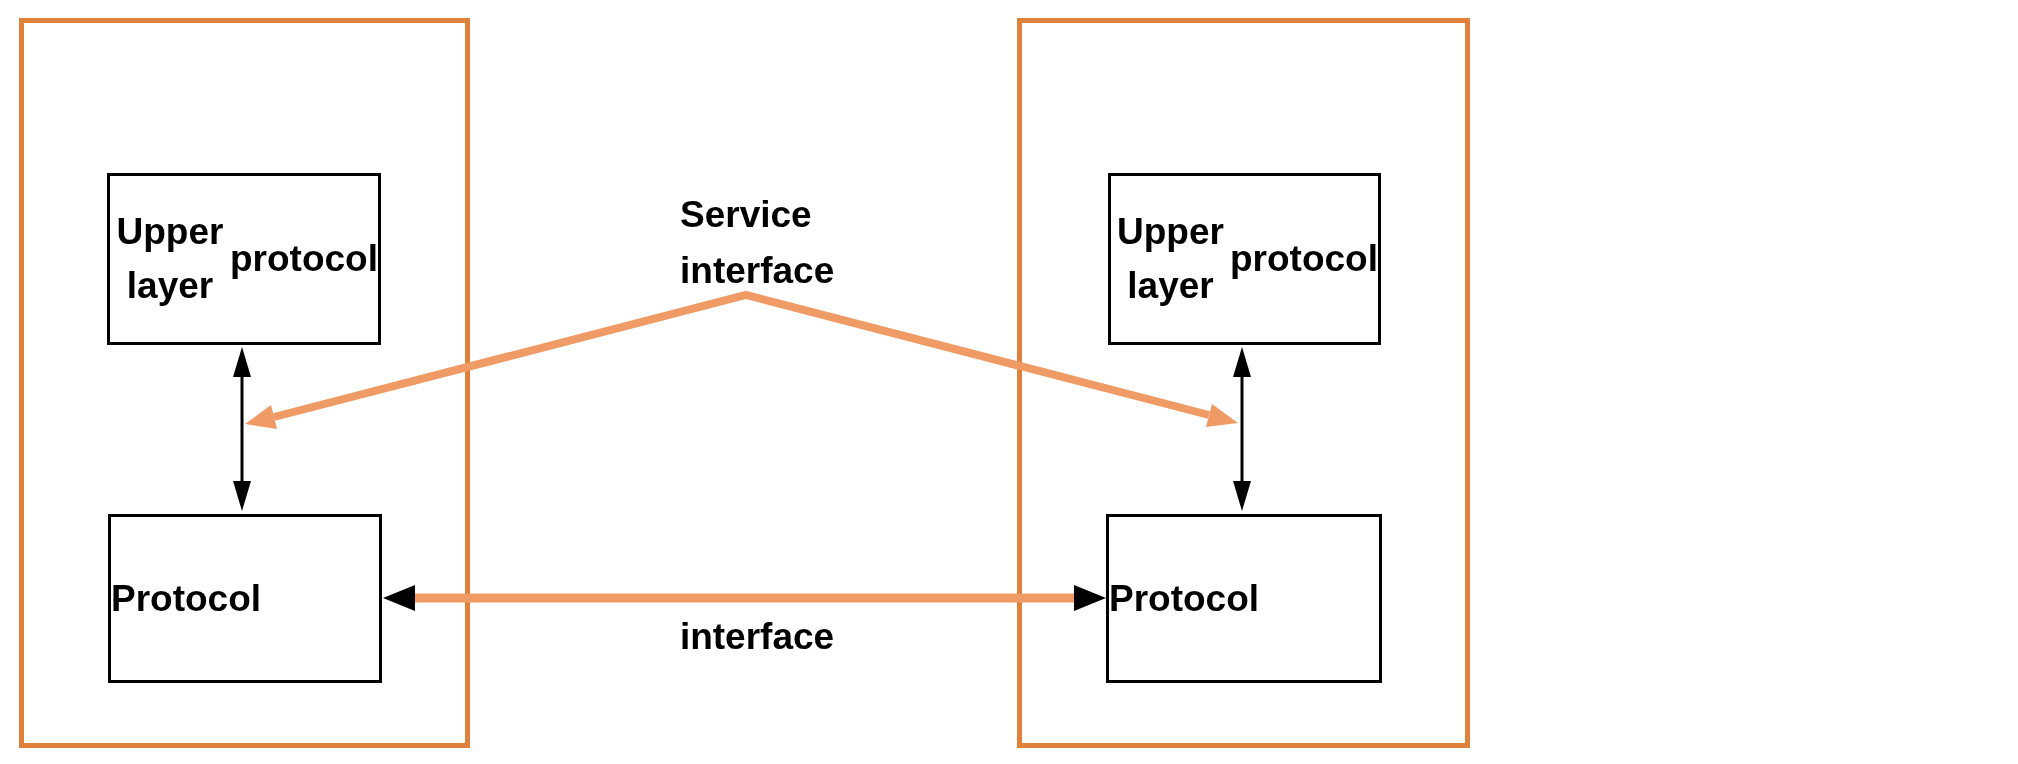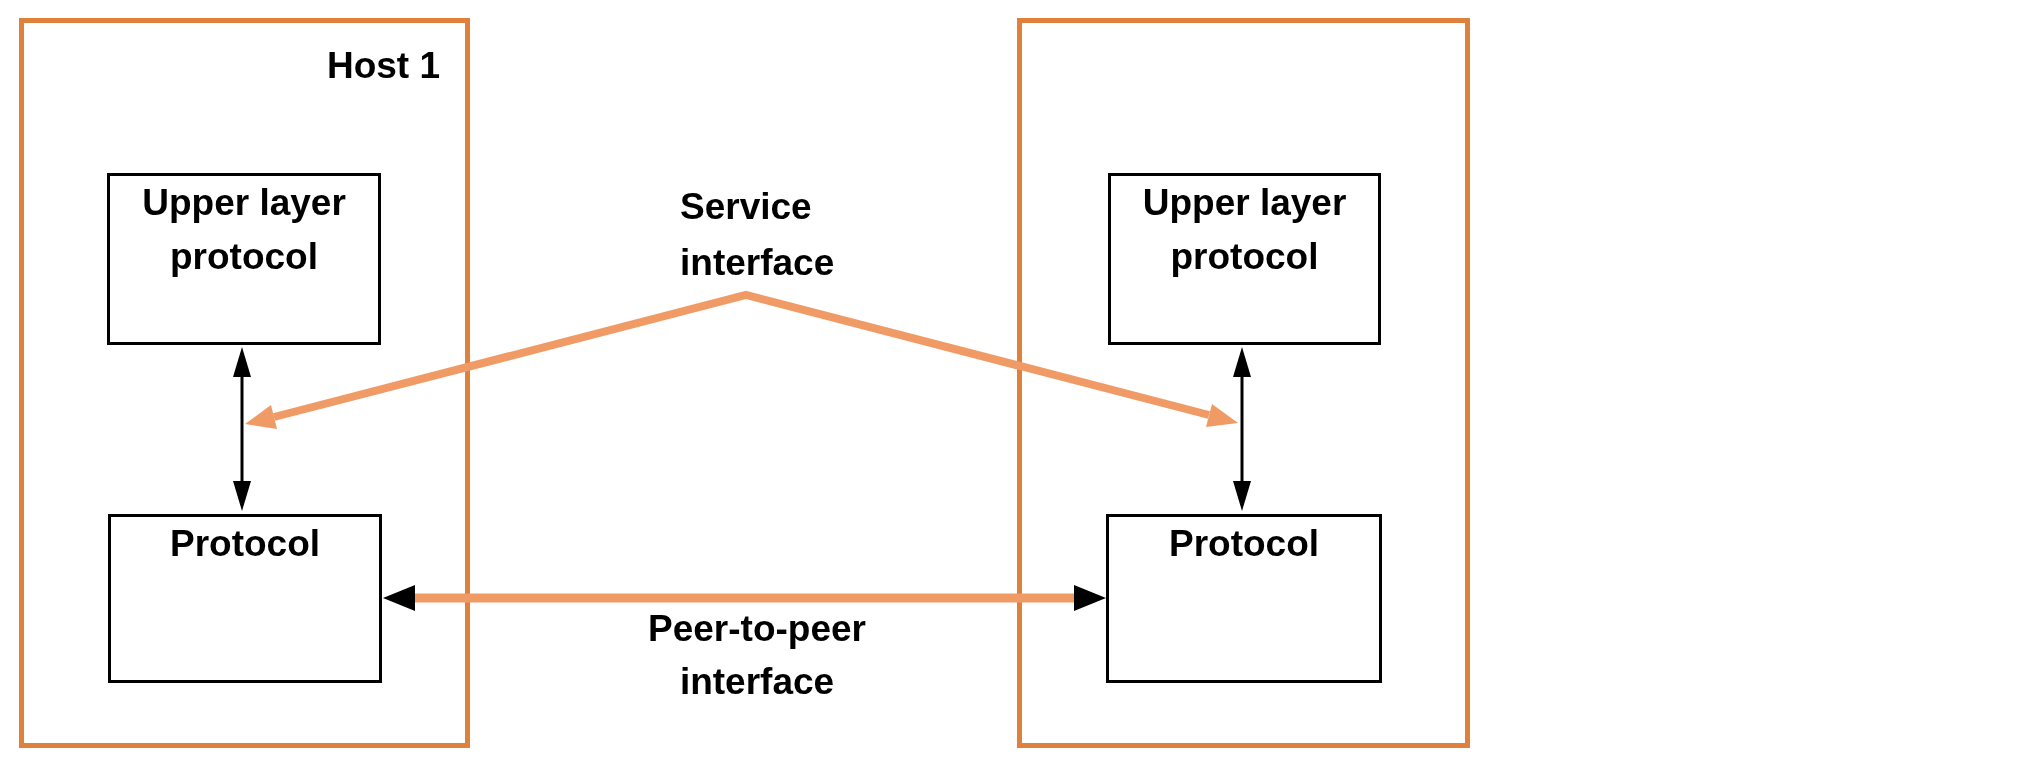--- a/index.html
+++ b/index.html
@@ -23,45 +23,44 @@
   .host1{left:19px;top:18px;width:451px;height:730px;}
   .host2{left:1017px;top:18px;width:453px;height:730px;}
   .host-title{
     position:absolute;font-size:37px;line-height:40px;text-align:right;
   }
   .host1-title{left:19px;top:46px;width:421px;}
   .host2-title{left:1017px;top:46px;width:427px;}
   .proto-box{
     position:absolute;box-sizing:border-box;border:3px solid var(--color-text);
     background:var(--color-background);
-    display:flex;flex-direction:column;align-items:center;justify-content:flex-start;
+    display:flex;flex-direction:row;align-items:center;justify-content:flex-start;
     font-size:37px;line-height:54px;text-align:center;
   }
   .u1{left:107px;top:173px;width:274px;height:172px;}
   .p1{left:108px;top:514px;width:274px;height:169px;}
   .u2{left:1108px;top:173px;width:273px;height:172px;}
   .p2{left:1106px;top:514px;width:276px;height:169px;}
   .float-label{
-    position:absolute;font-size:37px;
+    position:absolute;font-size:37px;margin-top:8px;
   }
   .service-label{left:680px;top:179px;width:400px;text-align:left;line-height:56px;}
   .peer-label{left:557px;top:602px;width:400px;text-align:center;line-height:53px;}
   svg.overlay{position:absolute;left:0;top:0;width:2018px;height:764px;pointer-events:none;}
   .orange-stroke{stroke:var(--color-arrow);fill:none;}
   .orange-fill{fill:var(--color-arrow);stroke:none;}
   .black-stroke{stroke:var(--color-text);fill:none;}
   .black-fill{fill:var(--color-text);stroke:none;}
 </style>
 </head>
 <body>
 
 <div class="canvas">
 
   <div class="host-rect host1"></div>
-  <div class="host-title host1-title">Host 1</div>
 
   <div class="host-rect host2"></div>
 
   <div class="proto-box u1">
     <div>Upper layer</div>
     <div>protocol</div>
   </div>
   <div class="proto-box p1">
     <div>Protocol</div>
   </div>
@@ -72,21 +71,20 @@
   </div>
   <div class="proto-box p2">
     <div>Protocol</div>
   </div>
 
   <div class="float-label service-label">
     <div>Service</div>
     <div>interface</div>
   </div>
   <div class="float-label peer-label">
-    <div>Peer-to-peer</div>
     <div>interface</div>
   </div>
 
   <svg class="overlay" viewBox="0 0 2018 764" xmlns="http://www.w3.org/2000/svg">
 
     <g>
       <line class="black-stroke" x1="242" y1="375" x2="242" y2="483" stroke-width="3"></line>
       <polygon class="black-fill" points="242,347 233,377 251,377"></polygon>
       <polygon class="black-fill" points="242,511 233,481 251,481"></polygon>
     </g>

